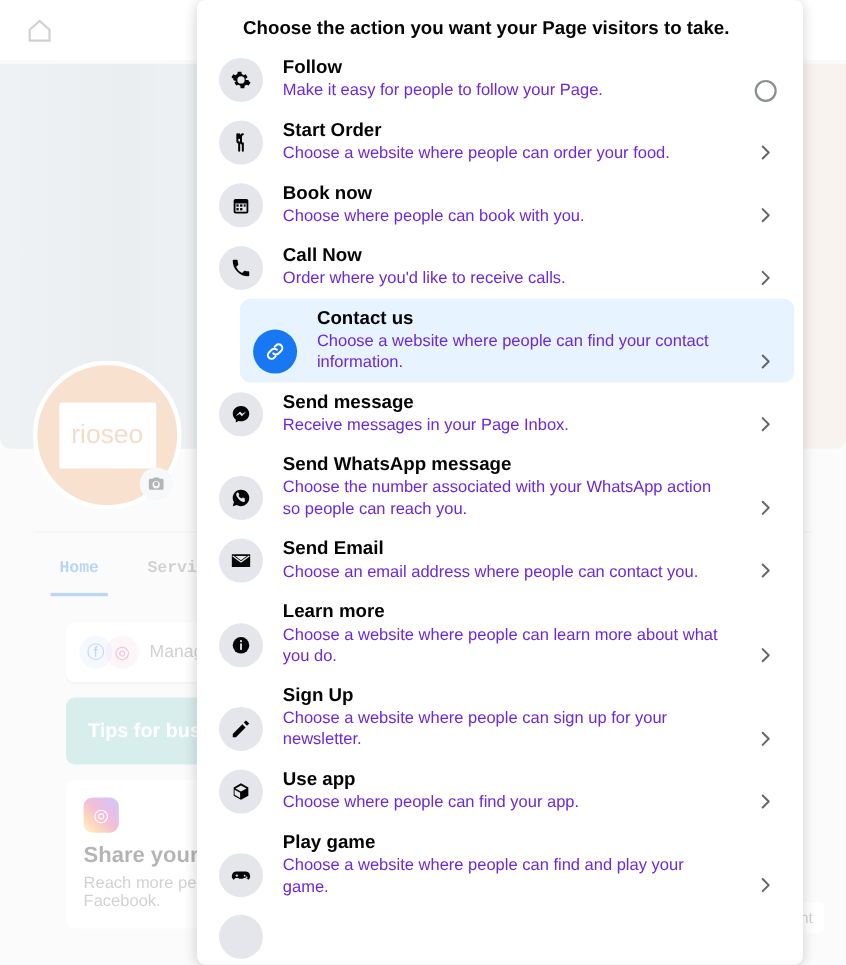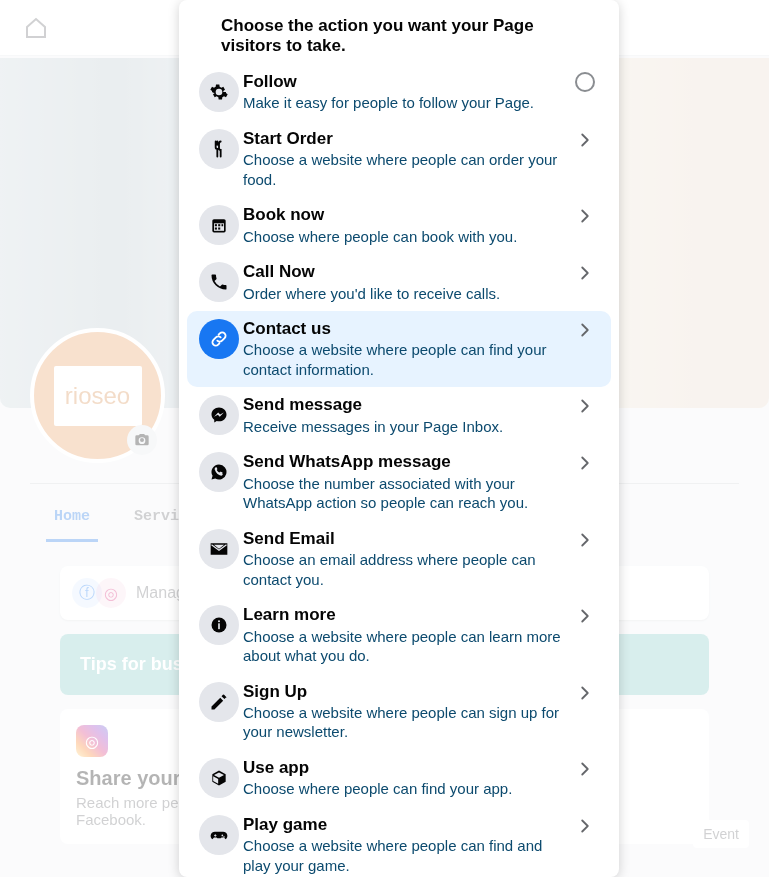--- a/index.html
+++ b/index.html
@@ -179,21 +179,21 @@
       border-radius: 4px;
       font-size: 14px;
       color: #65676b;
     }
     
     .dialog {
       position: absolute;
       z-index: 10;
       left: 179px;
       top: 0;
-      width: 440px;
+      width: 551px;
       height: 877px;
       background: #fff;
       border-radius: 8px;
       box-shadow: 0 2px 12px rgba(0,0,0,0.18);
       display: flex;
       flex-direction: column;
       overflow: hidden;
     }
     .dialog-header {
       padding: 16px 42px 8px 42px;
@@ -201,28 +201,29 @@
       font-weight: 700;
       color: #050505;
     }
     .dialog-body {
       flex: 1;
       overflow-y: auto;
       padding: 0 8px;
     }
     .option-row {
       display: flex;
-      align-items: flex-start;
+      align-items: flex-end;
       padding: 8px 12px;
       border-radius: 10px;
       cursor: pointer;
-      gap: 4px;
+      gap: 18px;
     }
     .option-row.selected {
       background: #e7f3ff;
+      margin-left: 31px;
     }
     .option-icon {
       width: 40px;
       height: 40px;
       border-radius: 50%;
       background: #e4e6eb;
       flex-shrink: 0;
       display: flex;
       align-items: center;
       justify-content: center;
@@ -237,21 +238,21 @@
       min-width: 0;
     }
     .option-title {
       font-size: 17px;
       font-weight: 700;
       color: #050505;
       line-height: 1.2;
     }
     .option-desc {
       font-size: 15px;
-      color: #0c4a6e;
+      color: #6d28d9;
       line-height: 1.3;
       margin-top: 1px;
     }
     .option-tail {
       width: 28px;
       display: flex;
       align-items: center;
       justify-content: center;
       color: #65676b;
       flex-shrink: 0;

